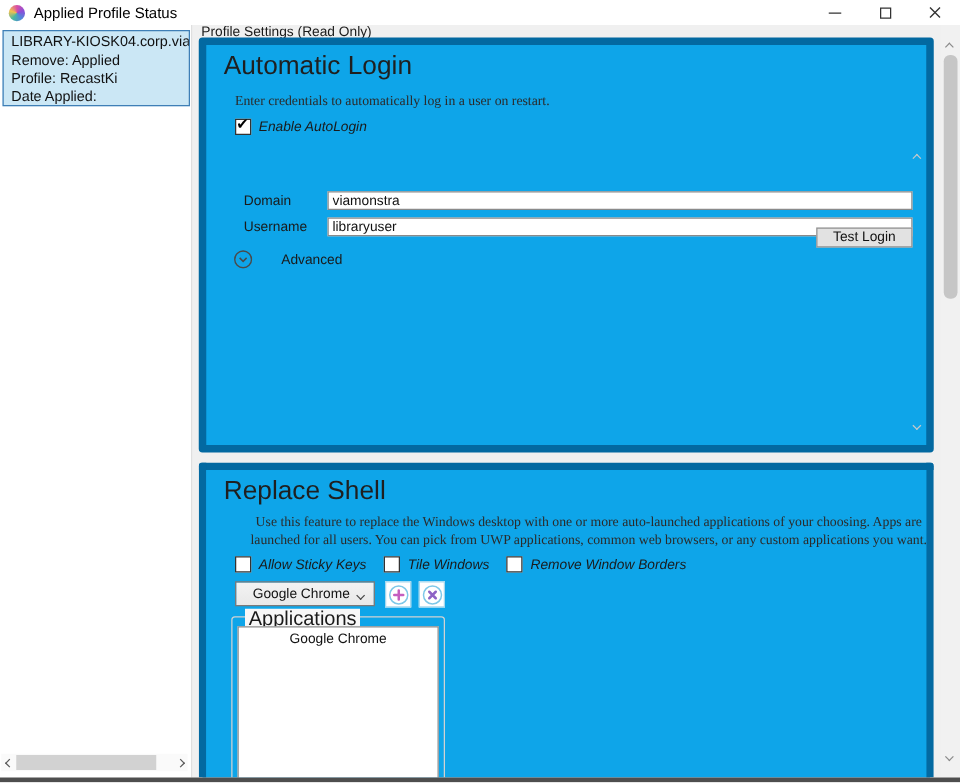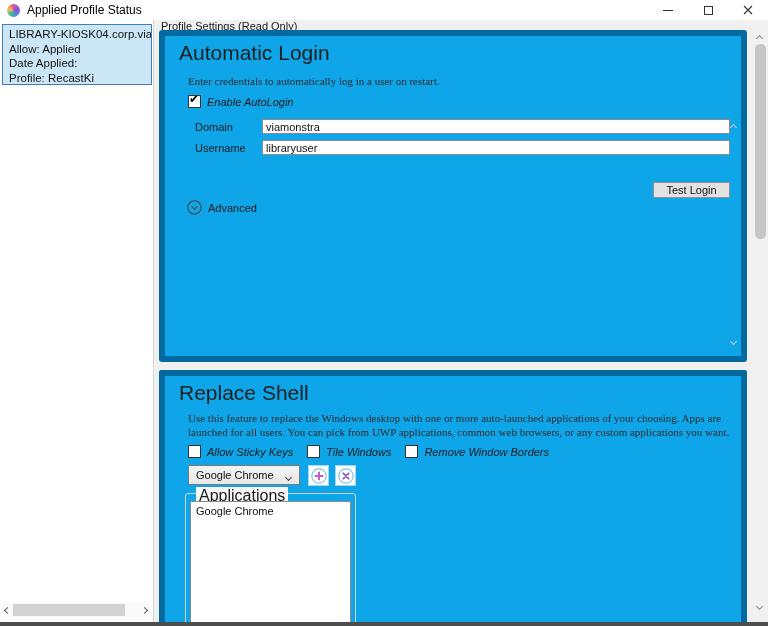--- a/index.html
+++ b/index.html
@@ -32,44 +32,44 @@
   .h-scrollbar .track { flex:1; height:12px; position:relative; }
   .h-scrollbar .thumb { position:absolute; left:0; top:0; width:112px; height:12px; background:#d2d2d2; }
 
   
   .main { position:relative; flex:1; background:#f0f0f0; }
   .main-header { position:absolute; left:7px; top:0px; font-size:11px; color:#1a1a1a; }
 
   .panel { position:absolute; left:5px; width:588px; background:#0ea5e9;
            border:6px solid #0369a1; border-radius:3px; }
   .panel-autologin { top:10px; height:332px; }
-  .panel-replaceshell { top:350px; height:252px; border-radius:3px 3px 0 0; border-bottom:none; overflow:hidden; }
+  .panel-replaceshell { top:350px; height:252px; border-radius:3px 3px 0 0; border-bottom:none; overflow:hidden;text-align:center; }
 
   .panel-title { position:absolute; left:14px; top:5px; font-size:21px; font-weight:400; color:#1f1f1f; }
   .panel-desc  { position:absolute; left:23px; font-size:11px; color:#2b2b2b; line-height:13.5px;font-family:Liberation Serif, serif; }
 
   
   .cb-row { position:absolute; display:flex; align-items:center; }
   .cb-item { display:flex; align-items:center; margin-right:14px; }
   .cb { width:13px; height:13px; background:#ffffff; border:1px solid #333; position:relative; flex:0 0 auto; }
   .cb .mark { position:absolute; left:0px; top:-3px; font-size:12px; color:#000; line-height:13px; }
   .cb-label { font-size:11px; margin-left:6px; color:#1a1a1a; white-space:nowrap;font-style:italic; }
 
   
-  .field-row { position:absolute; left:30px; right:11px; height:15px; display:flex; align-items:center; }
+  .field-row { position:absolute; left:30px; right:11px; height:15px; display:flex; align-items:center;margin-top:34px; }
   .field-label { width:67px; font-size:11px; color:#1a1a1a; flex:0 0 auto; }
   .field-input { flex:1; height:15px; border:1px solid #8a8a8a; background:#fff;
                  font-family:"Liberation Sans", sans-serif; font-size:11px; padding:0 3px; color:#111; }
 
   .test-btn { position:absolute; right:11px; top:146px; width:77px; height:16px;
               background:#e2e2e2; border:1px solid #919191; font-family:"Liberation Sans", sans-serif;
               font-size:11px; color:#111; display:flex; align-items:center; justify-content:center; }
 
   .advanced { position:absolute; left:22px; top:164px; display:flex; align-items:center; }
-  .advanced-label { font-size:11px; margin-left:6px; }
+  .advanced-label { font-size:11px; margin-left:23px; }
 
   
   .chev { display:inline-block; width:6px; height:6px;
           border-right:1.4px solid currentColor; border-bottom:1.4px solid currentColor; }
   .chev.down  { transform:rotate(45deg); }
   .chev.up    { transform:rotate(-135deg); }
   .chev.left  { transform:rotate(135deg); }
   .chev.right { transform:rotate(-45deg); }
   .chev.small { width:5px; height:5px; border-width:1.2px; }
 
@@ -122,23 +122,23 @@
         </svg>
       </div>
     </div>
   </div>
 
   <div class="app-body">
 
     <div class="sidebar">
       <div class="profile-item">
         <div class="line">LIBRARY-KIOSK04.corp.viamonstra.c</div>
-        <div class="line">Allow: Applied</div>
+        <div class="line">Remove: Applied</div>
+        <div class="line">Profile: RecastKi</div>
         <div class="line">Date Applied:</div>
-        <div class="line">Profile: RecastKi</div>
       </div>
       <div class="h-scrollbar">
         <span class="arrow">
             <span class="chev small left"></span>
           </span>
         <div class="track">
           <div class="thumb"></div>
         </div>
         <span class="arrow">
             <span class="chev small right"></span>

